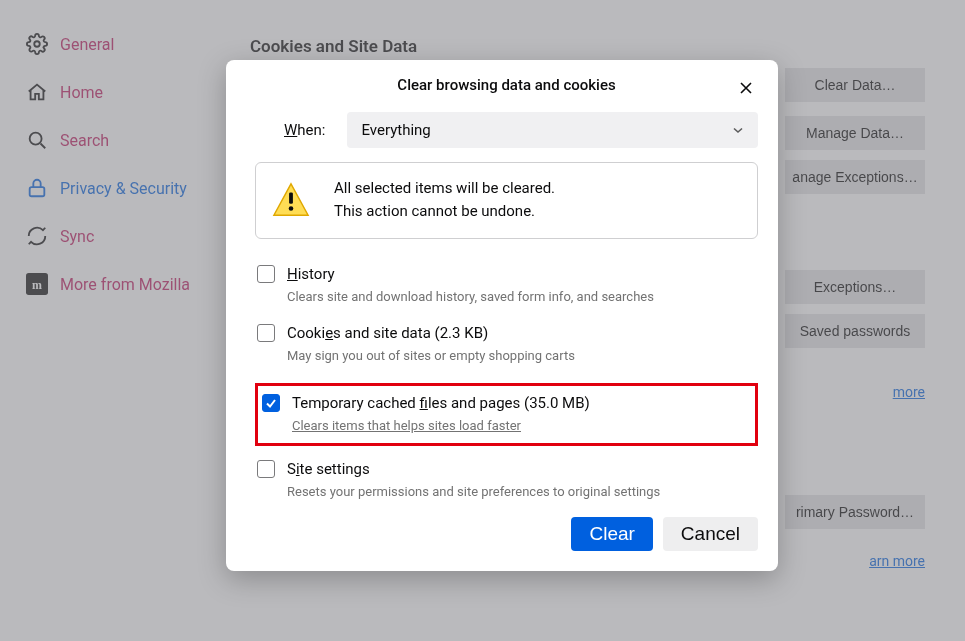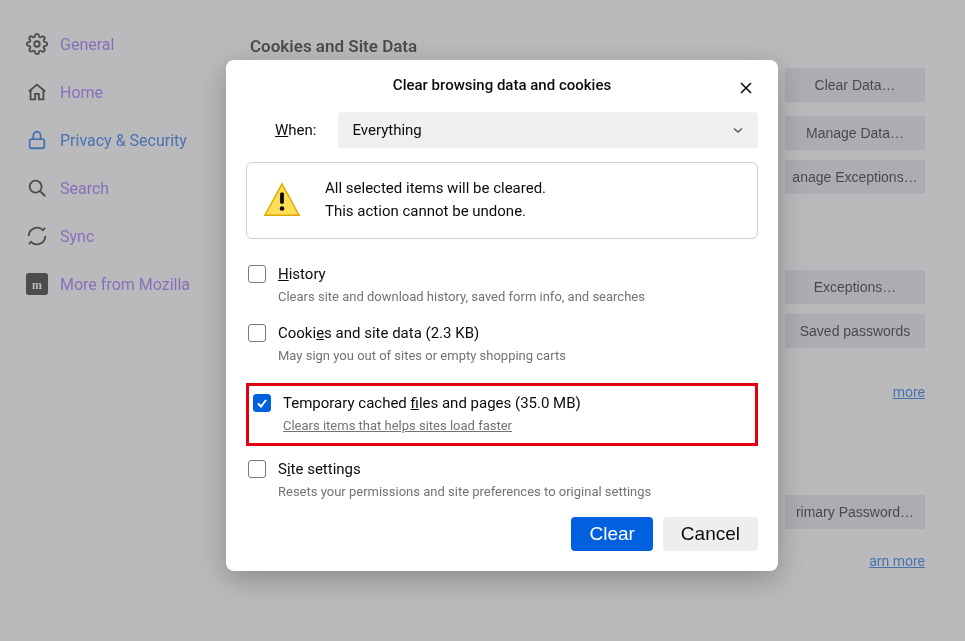--- a/index.html
+++ b/index.html
@@ -20,21 +20,21 @@
     display: flex;
   }
   .sidebar {
     width: 220px;
     padding: 20px 0 20px 26px;
   }
   .side-item {
     display: flex; align-items: center; gap: 12px;
     height: 48px;
     font-size: 16px;
-    color: #8b5cf6;
+    color: #be185d;
     cursor: pointer;
   }
   .side-item.active { color: #0060df; }
   .side-icon { width: 22px; height: 22px; display:flex; align-items:center; justify-content:center; }
   .side-icon svg { width: 22px; height: 22px; }
 
   .content {
     flex: 1;
     padding: 36px 40px 36px 30px;
     position: relative;
@@ -61,21 +61,21 @@
 
   
   .dialog {
     position: absolute;
     left: 226px; top: 60px;
     width: 552px;
     background: #fff;
     border-radius: 8px;
     box-shadow: 0 8px 28px rgba(0,0,0,0.25);
     display: flex; flex-direction: column;
-    padding: 16px 20px 20px 20px;
+    padding: 16px 20px 20px 29px;
   }
   .dlg-header {
     display:flex; align-items:center; justify-content:center;
     position: relative;
     padding-bottom: 18px;
   }
   .dlg-title { font-size: 15px; font-weight: 500; }
   .dlg-close {
     position:absolute; right:0; top:0;
     width:24px; height:24px;
@@ -154,37 +154,37 @@
     </div>
     <div class="side-item">
       <span class="side-icon">
         <svg viewBox="0 0 24 24" fill="none" stroke="#0c0c0d" stroke-width="2">
             <path d="M3 11.5 12 4l9 7.5"></path>
             <path d="M5 10v10h5v-6h4v6h5V10"></path>
           </svg>
       </span>
       <span>Home</span>
     </div>
+    <div class="side-item">
+      <span class="side-icon">
+        <svg viewBox="0 0 24 24" fill="none" stroke="#0c0c0d" stroke-width="2">
+            <circle cx="10.5" cy="10.5" r="6.5"></circle>
+            <path d="m21 21-5.2-5.2"></path>
+          </svg>
+      </span>
+      <span>Search</span>
+    </div>
     <div class="side-item active">
       <span class="side-icon">
         <svg viewBox="0 0 24 24" fill="none" stroke="#0060df" stroke-width="2">
             <rect x="4" y="11" width="16" height="10" rx="2"></rect>
             <path d="M8 11V7a4 4 0 0 1 8 0v4"></path>
           </svg>
       </span>
       <span>Privacy &amp; Security</span>
-    </div>
-    <div class="side-item">
-      <span class="side-icon">
-        <svg viewBox="0 0 24 24" fill="none" stroke="#0c0c0d" stroke-width="2">
-            <circle cx="10.5" cy="10.5" r="6.5"></circle>
-            <path d="m21 21-5.2-5.2"></path>
-          </svg>
-      </span>
-      <span>Search</span>
     </div>
     <div class="side-item">
       <span class="side-icon">
         <svg viewBox="0 0 24 24" fill="none" stroke="#0c0c0d" stroke-width="2">
             <path d="M21 12a9 9 0 0 1-15.5 6.3L3 21"></path>
             <path d="M3 12a9 9 0 0 1 15.5-6.3L21 3"></path>
           </svg>
       </span>
       <span>Sync</span>
     </div>

